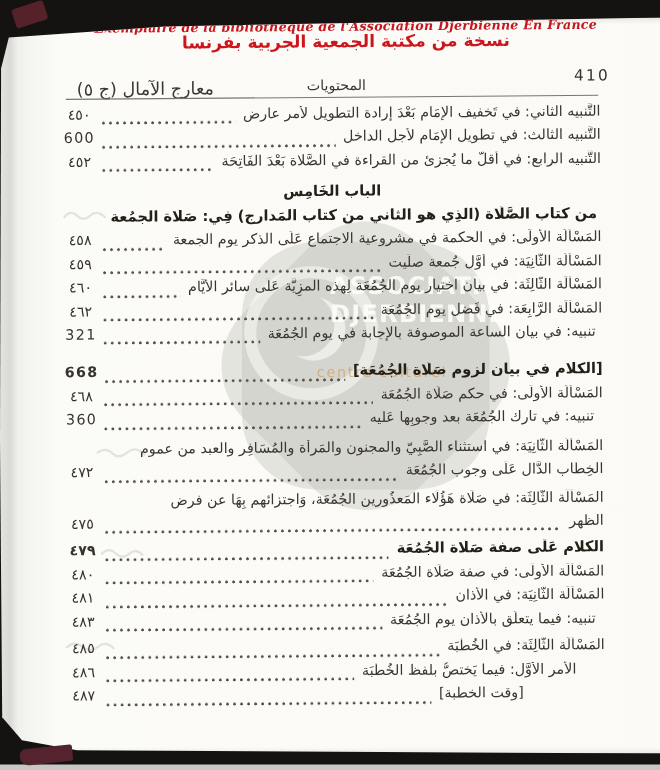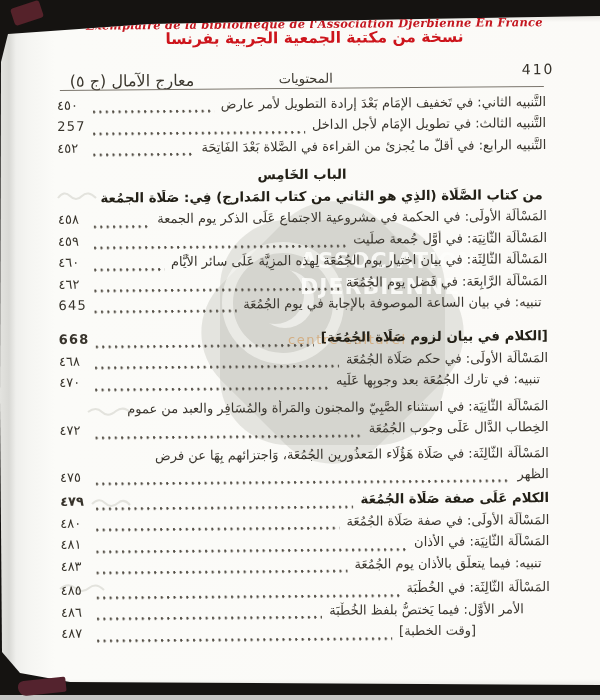--- a/index.html
+++ b/index.html
@@ -61,21 +61,21 @@
   
   .toc{position:absolute;left:59px;top:96px;width:489px;direction:rtl;}
   .row{display:flex;align-items:baseline;height:21.45px;overflow:hidden;
        font-size:13px;color:#3a362e;}
   .row.bold{font-weight:bold;color:#232017;font-size:13.3px;}
   .row.center{justify-content:center;}
   .t{white-space:nowrap;}
   .dots{flex:1 1 auto;min-width:8px;align-self:flex-end;height:5px;margin:0 7px 4px 5px;
         background-image:radial-gradient(circle at 2px 2.4px,#524d44 1.05px,rgba(0,0,0,0) 1.5px);
         background-size:6.4px 5px;background-repeat:repeat-x;}
-  .pg{min-width:30px;text-align:left;letter-spacing:1.2px;font-size:13px;color:#37332b;}
+  .pg{min-width:30px;text-align:center;letter-spacing:1.2px;font-size:13px;color:#37332b;}
 
   
   .ghost{position:absolute;opacity:.45;filter:blur(.5px);}
 </style>
 </head>
 <body>
 
 <div id="screen">
 
   <div class="scan-strip"></div>
@@ -120,21 +120,21 @@
 
       <div class="toc">
           <div class="row">
             <span class="t">التَّنبيه الثاني: في تَخفيف الإمَام بَعْدَ إرادة التطويل لأمر عارض</span>
             <span class="dots"></span>
             <span class="pg">٤٥٠</span>
           </div>
           <div class="row">
             <span class="t">التَّنبيه الثالث: في تطويل الإمَام لأجل الداخل</span>
             <span class="dots"></span>
-            <span class="pg">257</span>
+            <span class="pg">600</span>
           </div>
           <div class="row">
             <span class="t">التَّنبيه الرابع: في أقلّ ما يُجزئ من القراءة في الصَّلاة بَعْدَ الفَاتِحَة</span>
             <span class="dots"></span>
             <span class="pg">٤٥٢</span>
           </div>
           <div class="row bold center" style="margin-top: 7px;">
             <span class="t">الباب الخَامِس</span>
           </div>
           <div class="row bold" style="padding-right: 4px;">
@@ -156,36 +156,36 @@
             <span class="pg">٤٦٠</span>
           </div>
           <div class="row">
             <span class="t">المَسْأَلَة الرَّابِعَة: في فَضل يوم الجُمُعَة</span>
             <span class="dots"></span>
             <span class="pg">٤٦٢</span>
           </div>
           <div class="row" style="padding-right: 6px;">
             <span class="t">تنبيه: في بيان الساعة الموصوفة بالإجابة في يوم الجُمُعَة</span>
             <span class="dots"></span>
-            <span class="pg">645</span>
+            <span class="pg">321</span>
           </div>
           <div class="row bold" style="margin-top: 13px;">
             <span class="t">[الكلام في بيان لزوم صَلَاة الجُمُعَة]</span>
             <span class="dots"></span>
             <span class="pg">668</span>
           </div>
           <div class="row">
             <span class="t">المَسْأَلَة الأولَى: في حكم صَلَاة الجُمُعَة</span>
             <span class="dots"></span>
             <span class="pg">٤٦٨</span>
           </div>
           <div class="row" style="padding-right: 8px;">
             <span class="t">تنبيه: في تارك الجُمُعَة بعد وجوبِها عَلَيه</span>
             <span class="dots"></span>
-            <span class="pg">٤٧٠</span>
+            <span class="pg">360</span>
           </div>
           <div class="row" style="margin-top: 5px;">
             <span class="t">المَسْأَلَة الثَّانِيَة: في استثناء الصَّبِيّ والمجنون والمَرأة والمُسَافِر والعبد من عموم</span>
           </div>
           <div class="row">
             <span class="t">الخِطاب الدَّال عَلَى وجوب الجُمُعَة</span>
             <span class="dots"></span>
             <span class="pg">٤٧٢</span>
           </div>
           <div class="row" style="margin-top: 4px;">

